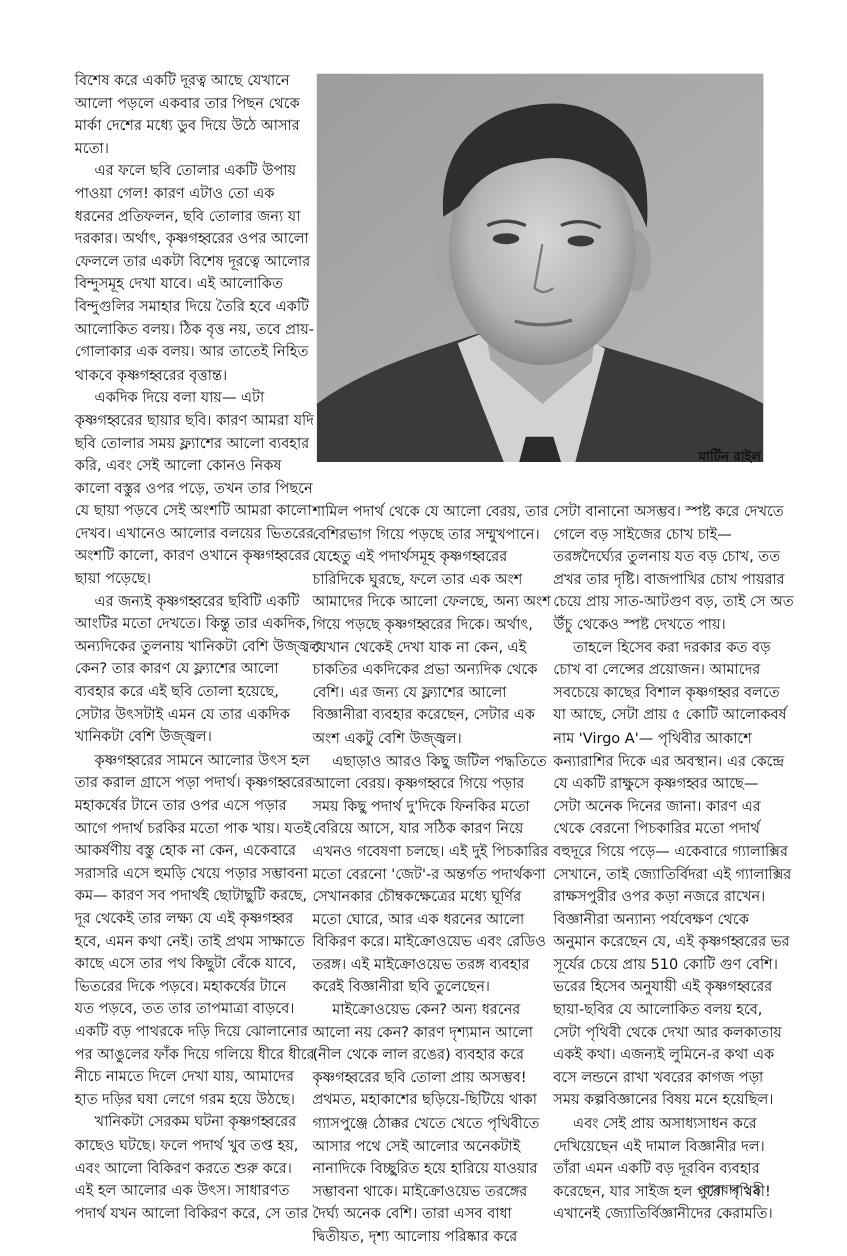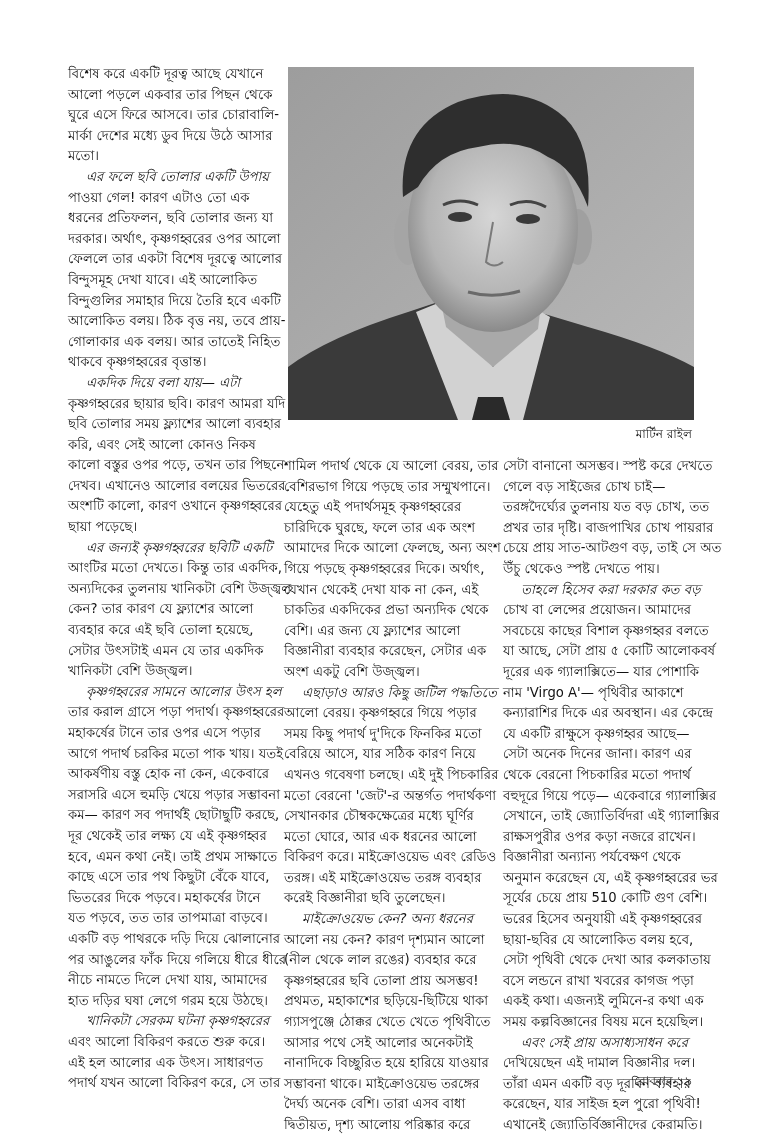--- a/index.html
+++ b/index.html
@@ -1,53 +1,53 @@
 <!DOCTYPE html>
 <html><head>
 <meta charset="utf-8">
 <style>
   html, body { margin: 0; padding: 0; background: #ffffff; }
   body { width: 770px; height: 1142px; position: relative; overflow: hidden;
          font-family: "DejaVu Sans", "Liberation Sans", sans-serif; color: #111; }
   .col { position: absolute; font-size: 13.2px; line-height: 20.6px; }
   .col .ln { display: block; white-space: nowrap; height: 20.6px; overflow: visible; }
-  .col .ln.indent { padding-left: 18px; font-style: italic; }
+  .col .ln.indent { padding-left: 18px; }
   #col-left { left: 68px; top: 64px; width: 212px; }
   #col-mid  { left: 284px; top: 456px; width: 212px; }
   #col-right{ left: 503px; top: 456px; width: 212px; }
   #photo { position: absolute; left: 288px; top: 67px; width: 406px; height: 353px;
            background: #a9a9a9; overflow: hidden; }
   #photo svg { display: block; width: 100%; height: 100%; }
-  #caption { position: absolute; right: 78px; top: 425px; font-size: 12px; color: #111; }
+  #caption { position: absolute; right: 78px; top: 406px; font-size: 12px; color: #111; font-weight: bold; }
   #page-footer { position: absolute; right: 78px; top: 1072px; font-size: 12px; color: #111; }
 </style>
 </head>
 <body>
 
 <div id="col-left" class="col">
     <span class="ln">বিশেষ করে একটি দূরত্ব আছে যেখানে</span>
     <span class="ln">আলো পড়লে একবার তার পিছন থেকে</span>
-    <span class="ln">ঘুরে এসে ফিরে আসবে। তার চোরাবালি-</span>
     <span class="ln">মার্কা দেশের মধ্যে ডুব দিয়ে উঠে আসার</span>
     <span class="ln">মতো।</span>
     <span class="ln indent">এর ফলে ছবি তোলার একটি উপায়</span>
     <span class="ln">পাওয়া গেল! কারণ এটাও তো এক</span>
     <span class="ln">ধরনের প্রতিফলন, ছবি তোলার জন্য যা</span>
     <span class="ln">দরকার। অর্থাৎ, কৃষ্ণগহ্বরের ওপর আলো</span>
     <span class="ln">ফেললে তার একটা বিশেষ দূরত্বে আলোর</span>
     <span class="ln">বিন্দুসমূহ দেখা যাবে। এই আলোকিত</span>
     <span class="ln">বিন্দুগুলির সমাহার দিয়ে তৈরি হবে একটি</span>
     <span class="ln">আলোকিত বলয়। ঠিক বৃত্ত নয়, তবে প্রায়-</span>
     <span class="ln">গোলাকার এক বলয়। আর তাতেই নিহিত</span>
     <span class="ln">থাকবে কৃষ্ণগহ্বরের বৃত্তান্ত।</span>
     <span class="ln indent">একদিক দিয়ে বলা যায়— এটা</span>
     <span class="ln">কৃষ্ণগহ্বরের ছায়ার ছবি। কারণ আমরা যদি</span>
     <span class="ln">ছবি তোলার সময় ফ্ল্যাশের আলো ব্যবহার</span>
     <span class="ln">করি, এবং সেই আলো কোনও নিকষ</span>
     <span class="ln">কালো বস্তুর ওপর পড়ে, তখন তার পিছনে</span>
+    <span class="ln">যে ছায়া পড়বে সেই অংশটি আমরা কালো</span>
     <span class="ln">দেখব। এখানেও আলোর বলয়ের ভিতরের</span>
     <span class="ln">অংশটি কালো, কারণ ওখানে কৃষ্ণগহ্বরের</span>
     <span class="ln">ছায়া পড়েছে।</span>
     <span class="ln indent">এর জন্যই কৃষ্ণগহ্বরের ছবিটি একটি</span>
     <span class="ln">আংটির মতো দেখতে। কিন্তু তার একদিক,</span>
     <span class="ln">অন্যদিকের তুলনায় খানিকটা বেশি উজ্জ্বল</span>
     <span class="ln">কেন? তার কারণ যে ফ্ল্যাশের আলো</span>
     <span class="ln">ব্যবহার করে এই ছবি তোলা হয়েছে,</span>
     <span class="ln">সেটার উৎসটাই এমন যে তার একদিক</span>
     <span class="ln">খানিকটা বেশি উজ্জ্বল।</span>
@@ -61,20 +61,21 @@
     <span class="ln">দূর থেকেই তার লক্ষ্য যে এই কৃষ্ণগহ্বর</span>
     <span class="ln">হবে, এমন কথা নেই। তাই প্রথম সাক্ষাতে</span>
     <span class="ln">কাছে এসে তার পথ কিছুটা বেঁকে যাবে,</span>
     <span class="ln">ভিতরের দিকে পড়বে। মহাকর্ষের টানে</span>
     <span class="ln">যত পড়বে, তত তার তাপমাত্রা বাড়বে।</span>
     <span class="ln">একটি বড় পাথরকে দড়ি দিয়ে ঝোলানোর</span>
     <span class="ln">পর আঙুলের ফাঁক দিয়ে গলিয়ে ধীরে ধীরে</span>
     <span class="ln">নীচে নামতে দিলে দেখা যায়, আমাদের</span>
     <span class="ln">হাত দড়ির ঘষা লেগে গরম হয়ে উঠছে।</span>
     <span class="ln indent">খানিকটা সেরকম ঘটনা কৃষ্ণগহ্বরের</span>
+    <span class="ln">কাছেও ঘটছে। ফলে পদার্থ খুব তপ্ত হয়,</span>
     <span class="ln">এবং আলো বিকিরণ করতে শুরু করে।</span>
     <span class="ln">এই হল আলোর এক উৎস। সাধারণত</span>
     <span class="ln">পদার্থ যখন আলো বিকিরণ করে, সে তার</span>
   </div>
 
 <div id="photo">
   <svg viewBox="0 0 406 353" preserveAspectRatio="none">
     <defs>
       <linearGradient id="bg" x1="0" y1="0" x2="1" y2="1">
         <stop offset="0" stop-color="#9d9d9d"></stop>
@@ -155,37 +156,36 @@
     <span class="ln">সেটা বানানো অসম্ভব। স্পষ্ট করে দেখতে</span>
     <span class="ln">গেলে বড় সাইজের চোখ চাই—</span>
     <span class="ln">তরঙ্গদৈর্ঘ্যের তুলনায় যত বড় চোখ, তত</span>
     <span class="ln">প্রখর তার দৃষ্টি। বাজপাখির চোখ পায়রার</span>
     <span class="ln">চেয়ে প্রায় সাত-আটগুণ বড়, তাই সে অত</span>
     <span class="ln">উঁচু থেকেও স্পষ্ট দেখতে পায়।</span>
     <span class="ln indent">তাহলে হিসেব করা দরকার কত বড়</span>
     <span class="ln">চোখ বা লেন্সের প্রয়োজন। আমাদের</span>
     <span class="ln">সবচেয়ে কাছের বিশাল কৃষ্ণগহ্বর বলতে</span>
     <span class="ln">যা আছে, সেটা প্রায় ৫ কোটি আলোকবর্ষ</span>
-    <span class="ln">দূরের এক গ্যালাক্সিতে— যার পোশাকি</span>
     <span class="ln">নাম 'Virgo A'— পৃথিবীর আকাশে</span>
     <span class="ln">কন্যারাশির দিকে এর অবস্থান। এর কেন্দ্রে</span>
     <span class="ln">যে একটি রাক্ষুসে কৃষ্ণগহ্বর আছে—</span>
     <span class="ln">সেটা অনেক দিনের জানা। কারণ এর</span>
     <span class="ln">থেকে বেরনো পিচকারির মতো পদার্থ</span>
     <span class="ln">বহুদূরে গিয়ে পড়ে— একেবারে গ্যালাক্সির</span>
     <span class="ln">সেখানে, তাই জ্যোতির্বিদরা এই গ্যালাক্সির</span>
     <span class="ln">রাক্ষসপুরীর ওপর কড়া নজরে রাখেন।</span>
     <span class="ln">বিজ্ঞানীরা অন্যান্য পর্যবেক্ষণ থেকে</span>
     <span class="ln">অনুমান করেছেন যে, এই কৃষ্ণগহ্বরের ভর</span>
     <span class="ln">সূর্যের চেয়ে প্রায় 510 কোটি গুণ বেশি।</span>
     <span class="ln">ভরের হিসেব অনুযায়ী এই কৃষ্ণগহ্বরের</span>
     <span class="ln">ছায়া-ছবির যে আলোকিত বলয় হবে,</span>
     <span class="ln">সেটা পৃথিবী থেকে দেখা আর কলকাতায়</span>
+    <span class="ln">একই কথা। এজন্যই লুমিনে-র কথা এক</span>
     <span class="ln">বসে লন্ডনে রাখা খবরের কাগজ পড়া</span>
-    <span class="ln">একই কথা। এজন্যই লুমিনে-র কথা এক</span>
     <span class="ln">সময় কল্পবিজ্ঞানের বিষয় মনে হয়েছিল।</span>
     <span class="ln indent">এবং সেই প্রায় অসাধ্যসাধন করে</span>
     <span class="ln">দেখিয়েছেন এই দামাল বিজ্ঞানীর দল।</span>
     <span class="ln">তাঁরা এমন একটি বড় দূরবিন ব্যবহার</span>
     <span class="ln">করেছেন, যার সাইজ হল পুরো পৃথিবী!</span>
     <span class="ln">এখানেই জ্যোতির্বিজ্ঞানীদের কেরামতি।</span>
   </div>
 
 <div id="page-footer">রোববার ১৯</div>
 

